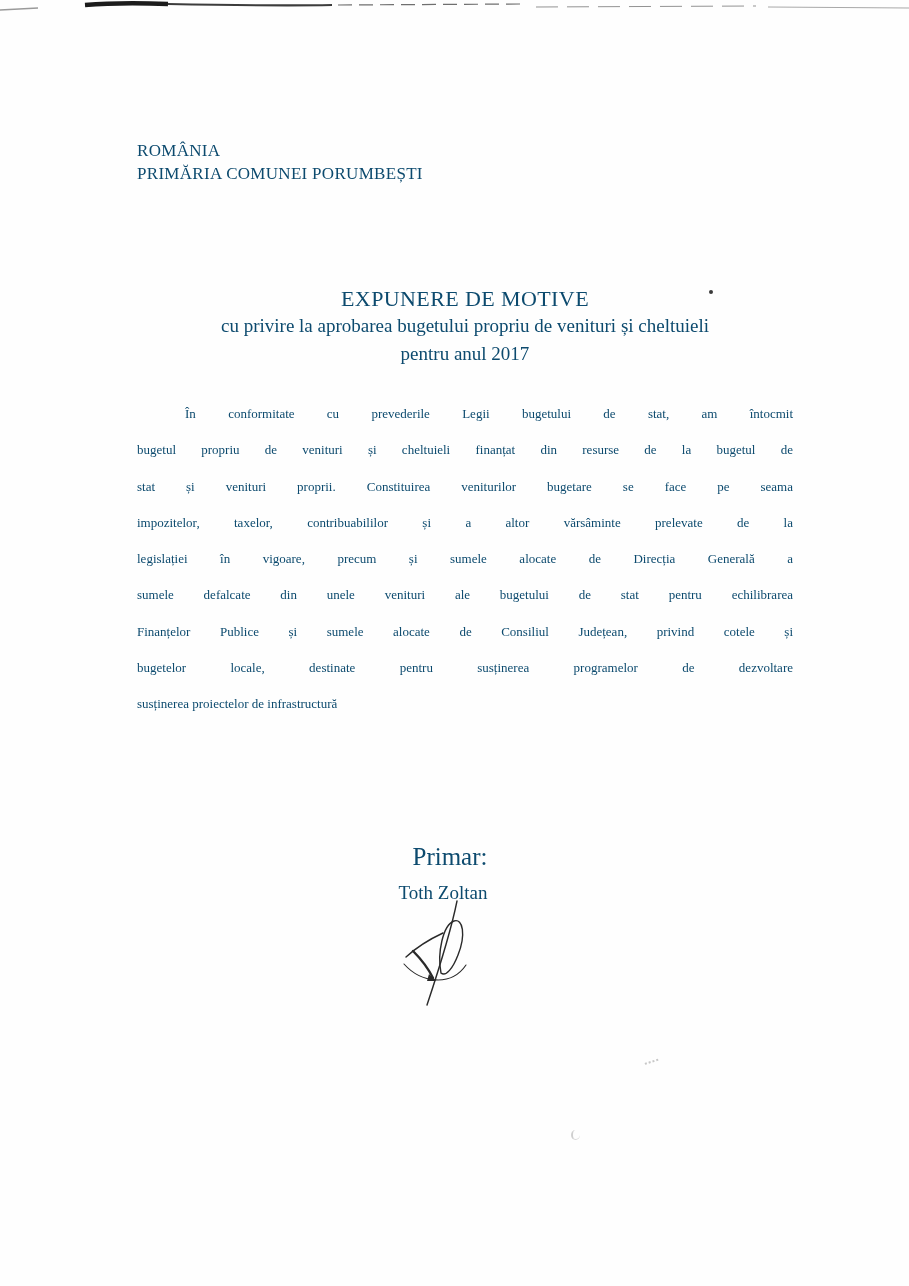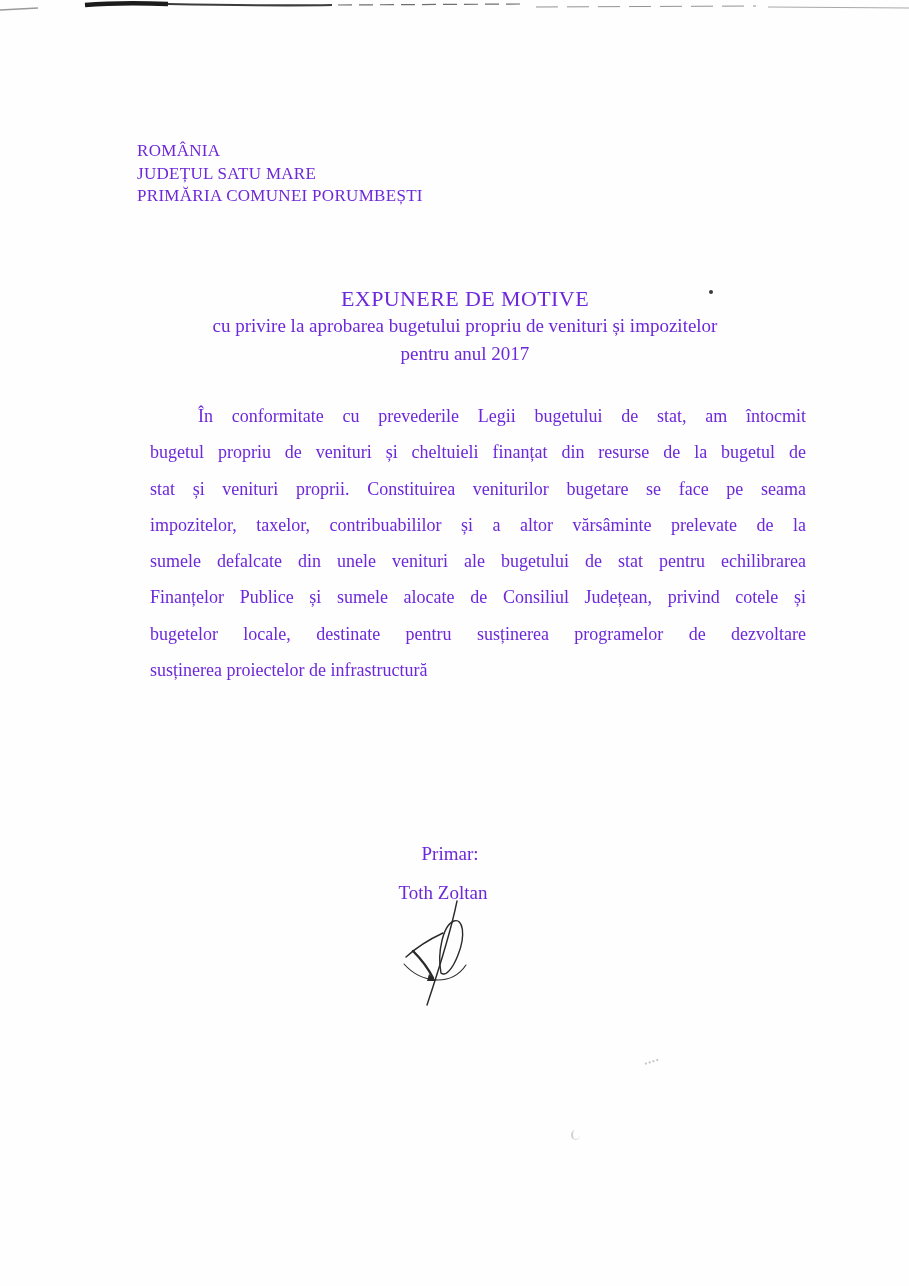--- a/index.html
+++ b/index.html
@@ -7,21 +7,21 @@
     padding: 0;
     background: #ffffff;
   }
   .page {
     position: relative;
     width: 909px;
     height: 1286px;
     background: #fefefe;
     overflow: hidden;
     font-family: "Liberation Serif", "DejaVu Serif", serif;
-    color: #6d28d9;
+    color: #0c4a6e;
   }
   
   .scan-edge {
     position: absolute;
     top: 0;
     left: 0;
   }
   
   .letterhead {
     position: absolute;
@@ -46,24 +46,24 @@
     letter-spacing: 0.4px;
     line-height: 26px;
   }
   .title-sub {
     font-size: 19px;
     line-height: 28px;
   }
   
   .body-par {
     position: absolute;
-    left: 150px;
+    left: 137px;
     top: 406px;
     width: 656px;
-    font-size: 18px;
+    font-size: 13px;
   }
   .par-line {
     height: 36.3px;
     text-align: justify;
     text-align-last: justify;
     white-space: normal;
   }
   .par-line.first {
     padding-left: 48px;
     width: 608px;
@@ -71,21 +71,21 @@
   .par-line.last {
     text-align-last: left;
   }
   
   .sig-role {
     position: absolute;
     left: 370px;
     top: 843px;
     width: 160px;
     text-align: center;
-    font-size: 19px;
+    font-size: 25px;
   }
   .sig-name {
     position: absolute;
     left: 353px;
     top: 882px;
     width: 180px;
     text-align: center;
     font-size: 19px;
   }
   .sig-drawing {
@@ -113,35 +113,35 @@
     <path d="M0,10 L38,8" stroke="#9a9a9a" stroke-width="1.4" fill="none"></path>
     <path d="M85,5 C110,3 140,3 168,4" stroke="#1c1c1c" stroke-width="4.5" fill="none"></path>
     <path d="M168,4 C220,5 280,6 332,5" stroke="#3c3c3c" stroke-width="2.2" fill="none"></path>
     <path d="M338,5 L520,4" stroke="#6f6f6f" stroke-width="1.2" stroke-dasharray="14 7" fill="none"></path>
     <path d="M536,7 L756,6" stroke="#939393" stroke-width="1" stroke-dasharray="22 9" fill="none"></path>
     <path d="M768,7 L909,8" stroke="#a8a8a8" stroke-width="1" fill="none"></path>
   </svg>
 
   <div class="letterhead">
     <div>ROMÂNIA</div>
-    <div>JUDEȚUL SATU MARE</div>
     <div>PRIMĂRIA COMUNEI PORUMBEȘTI</div>
   </div>
 
   <div class="title-block">
     <div class="title-main">EXPUNERE DE MOTIVE</div>
-    <div class="title-sub">cu privire la aprobarea bugetului propriu de venituri și impozitelor</div>
+    <div class="title-sub">cu privire la aprobarea bugetului propriu de venituri și cheltuieli</div>
     <div class="title-sub">pentru anul 2017</div>
   </div>
 
   <div class="body-par">
     <div class="par-line first">În conformitate cu prevederile Legii bugetului de stat, am întocmit</div>
     <div class="par-line">bugetul propriu de venituri și cheltuieli finanțat din resurse de la bugetul de</div>
     <div class="par-line">stat și venituri proprii. Constituirea veniturilor bugetare se face pe seama</div>
     <div class="par-line">impozitelor, taxelor, contribuabililor și a altor vărsâminte prelevate de la</div>
+    <div class="par-line">legislației în vigoare, precum și sumele alocate de Direcția Generală a</div>
     <div class="par-line">sumele defalcate din unele venituri ale bugetului de stat pentru echilibrarea</div>
     <div class="par-line">Finanțelor Publice și sumele alocate de Consiliul Județean, privind cotele și</div>
     <div class="par-line">bugetelor locale, destinate pentru susținerea programelor de dezvoltare</div>
     <div class="par-line last">susținerea proiectelor de infrastructură</div>
   </div>
 
   <div class="sig-role">Primar:</div>
   <div class="sig-name">Toth Zoltan</div>
 
   <svg class="sig-drawing" width="125" height="120" viewBox="0 0 125 120">

